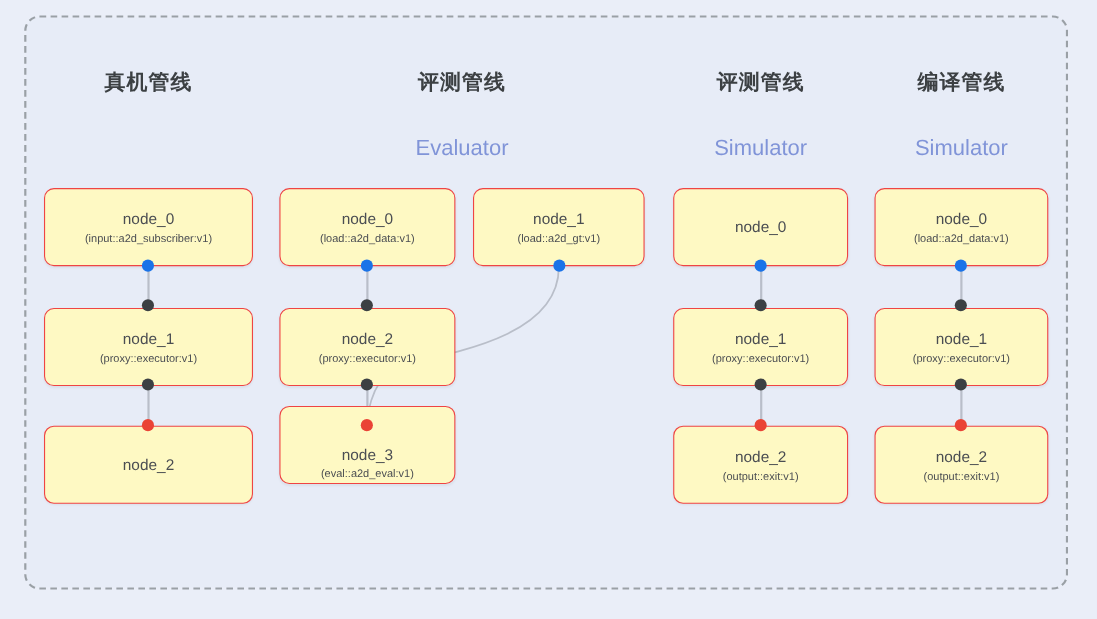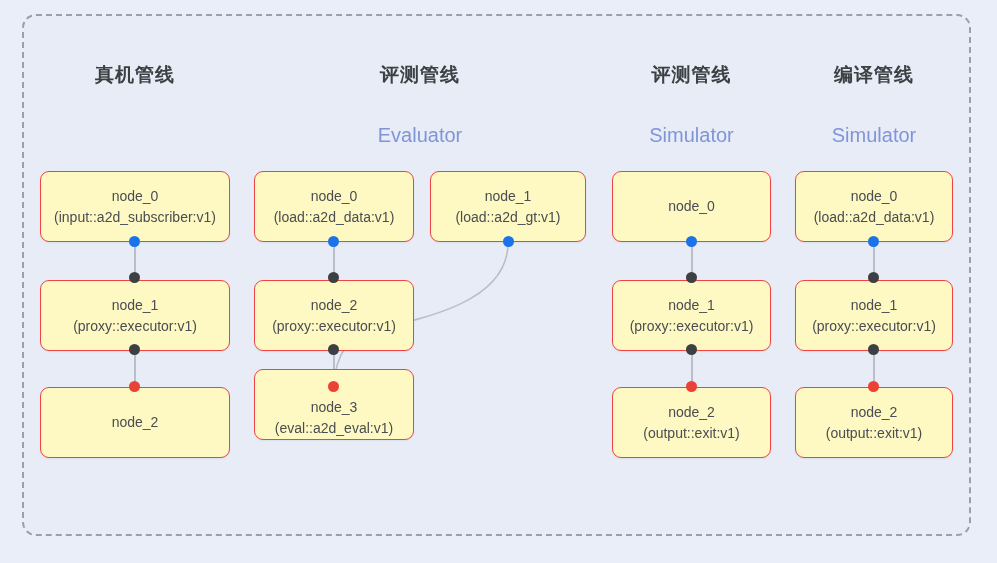--- a/index.html
+++ b/index.html
@@ -88,21 +88,21 @@
     z-index: 3;
   }
 
   .node-name {
     font-size: 14px;
     color: #4a4d52;
     line-height: 1.5;
   }
 
   .node-type {
-    font-size: 14px;
+    font-size: 10px;
     color: #4a4d52;
     line-height: 1.5;
     white-space: nowrap;
   }
 
   .port {
     position: absolute;
     width: 11px;
     height: 11px;
     border-radius: 50%;

